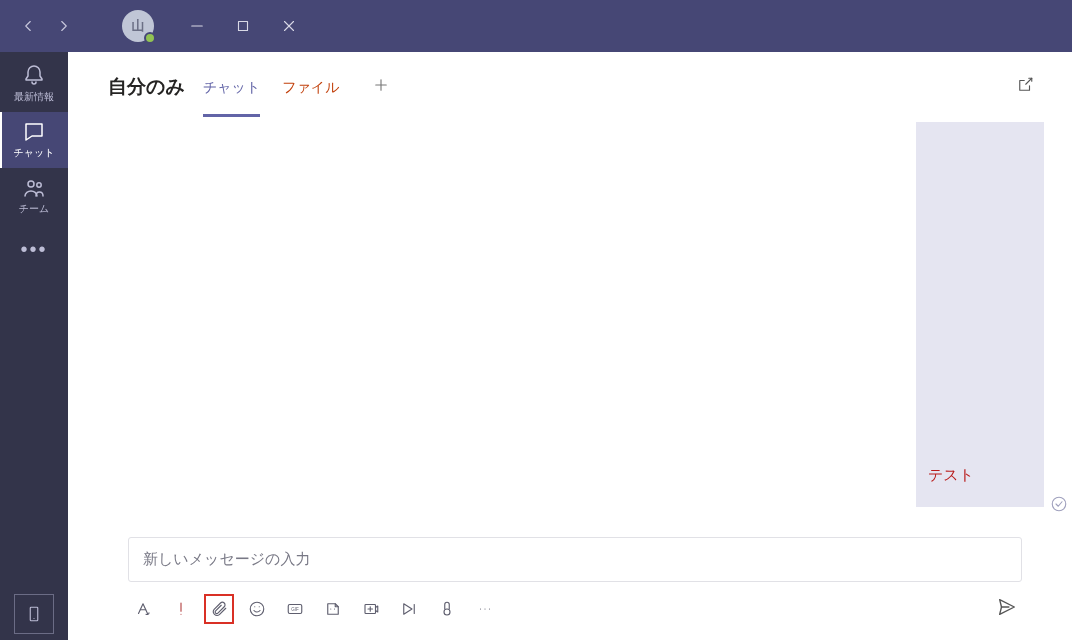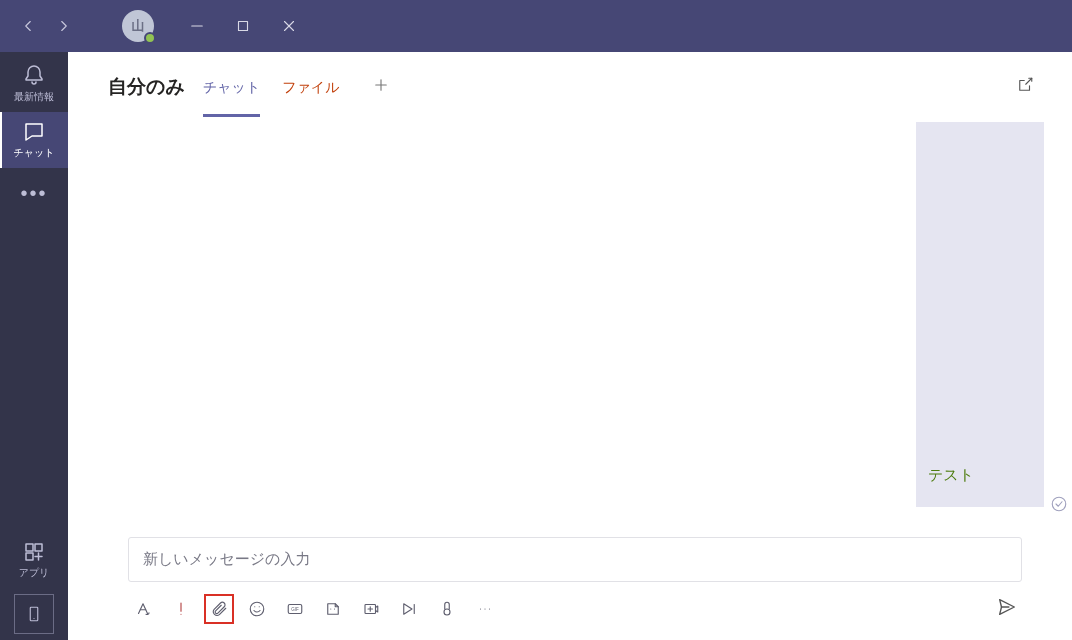--- a/index.html
+++ b/index.html
@@ -38,21 +38,21 @@
 .tabs { display:flex; align-items:center; gap:22px; }
 .tab { font-size:14px; color:#c2410c; cursor:pointer; padding:20px 0 18px; position:relative;}
 .tab.active { color:#6264a7; }
 .tab.active::after { content:""; position:absolute; left:0; right:0; bottom:-2px; height:3px; background:#6264a7;}
 .tab-add { color:#777; cursor:pointer; padding:10px; }
 .header-spacer { flex:1;}
 .popout { cursor:pointer; color:#555; padding:8px;}
 
 .chat-body { flex:1; display:flex; min-height:0; padding:4px 28px 0 0;}
 .messages { flex:1; position:relative; }
-.msg-bubble { position:absolute; right:0; top:0; bottom:18px; width:128px; background:#e5e5f1; display:flex; align-items:flex-end; padding:12px 12px 22px; font-size:15px; color:#4d7c0f;}
+.msg-bubble { position:absolute; right:0; top:0; bottom:18px; width:128px; background:#e5e5f1; display:flex; align-items:flex-end; padding:12px 12px 22px; font-size:15px; color:#b91c1c;}
 .status-icon { position:absolute; right:-22px; bottom:14px; width:16px; height:16px; color:#9fa0bd;}
 
 .compose-wrap { padding:12px 50px 18px 60px; }
 .compose-box { border:1px solid #e1e1e6; border-radius:3px; padding:12px 14px; font-size:15px; color:#333; background:#fff;}
 .compose-box[contenteditable]:empty::before { content:attr(data-placeholder); color:#787885;}
 .toolbar { display:flex; align-items:center; gap:16px; padding:14px 4px 0; color:#5e5e6e;}
 .tool-btn { width:22px; height:22px; display:flex; align-items:center; justify-content:center; cursor:pointer; }
 .tool-btn.highlight { outline:2px solid #d93025; outline-offset:2px; padding:2px;}
 .toolbar-spacer { flex:1;}
 .send-btn { cursor:pointer; color:#555; }
@@ -111,32 +111,32 @@
             <path d="M10 18a2 2 0 0 0 4 0"></path>
           </svg>
         <span>最新情報</span>
       </div>
       <div class="rail-item active">
         <svg viewBox="0 0 24 24" fill="currentColor" stroke="none">
             <path d="M4 4h16v12H10l-6 4V4z"></path>
           </svg>
         <span>チャット</span>
       </div>
+      <div class="rail-item">
+        <svg viewBox="0 0 24 24" fill="currentColor" stroke="none">
+            <circle cx="9" cy="8" r="3"></circle>
+            <circle cx="17" cy="9" r="2.2"></circle>
+            <path d="M3 20c0-3 3-5 6-5s6 2 6 5"></path>
+            <path d="M14 20c0-2.4 1.4-4 3.5-4s3.5 1.6 3.5 4"></path>
+          </svg>
+        <span>チーム</span>
+      </div>
       <div class="rail-sep">•••</div>
       <div class="rail-spacer"></div>
       <div class="rail-bottom">
-        <div class="rail-item">
-          <svg viewBox="0 0 24 24">
-              <rect x="4" y="4" width="7" height="7"></rect>
-              <rect x="13" y="4" width="7" height="7"></rect>
-              <rect x="4" y="13" width="7" height="7"></rect>
-              <path d="M13 16.5h7M16.5 13v7"></path>
-            </svg>
-          <span>アプリ</span>
-        </div>
         <div class="mobile-btn">
           <svg viewBox="0 0 24 24">
               <rect x="7" y="3" width="10" height="18" rx="1"></rect>
               <line x1="12" y1="18" x2="12" y2="18"></line>
             </svg>
         </div>
       </div>
     </div>
 
     <div class="main">

